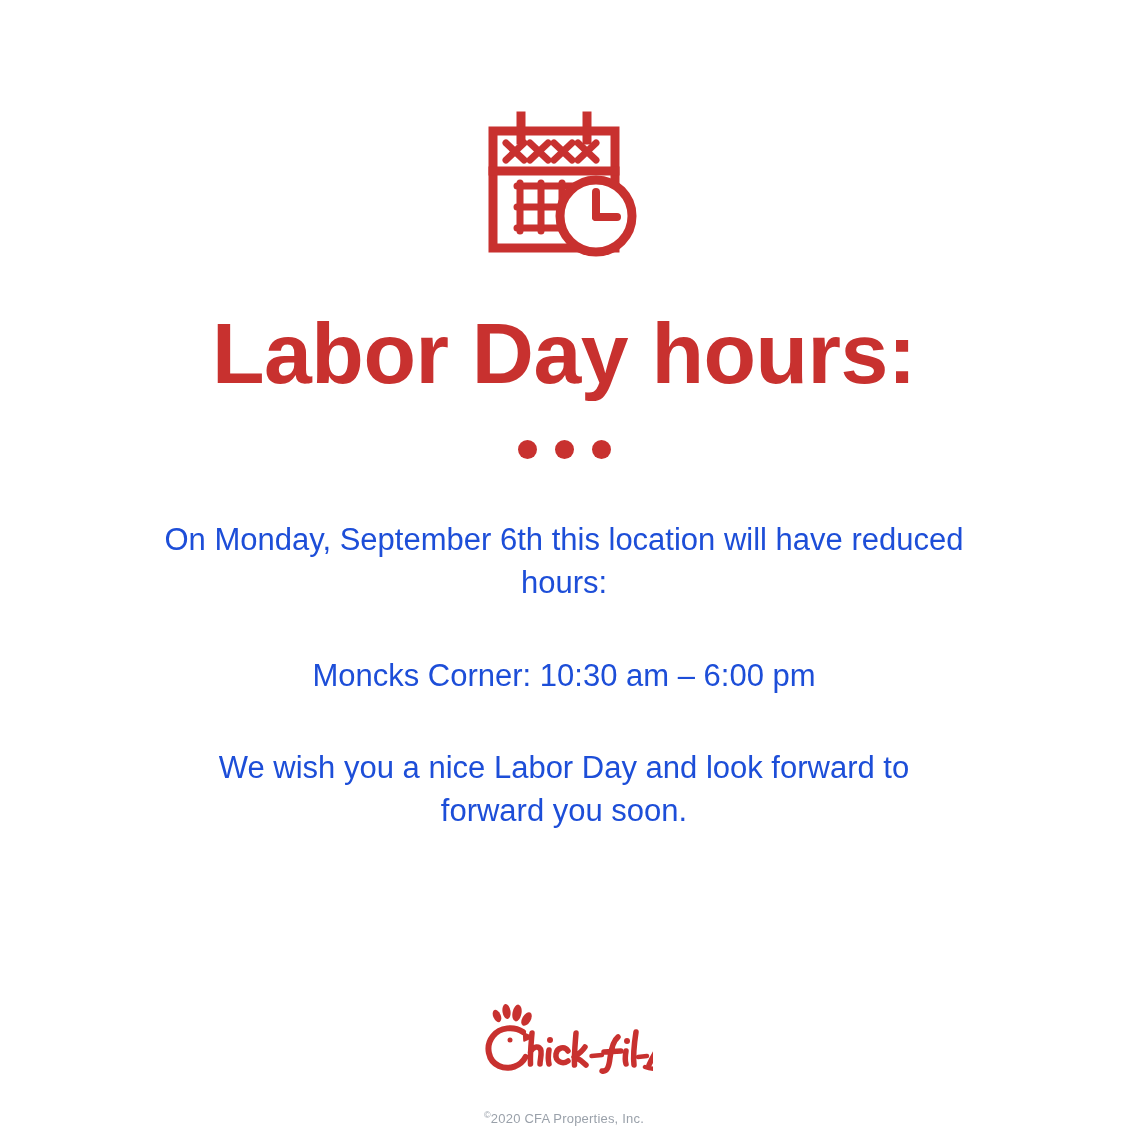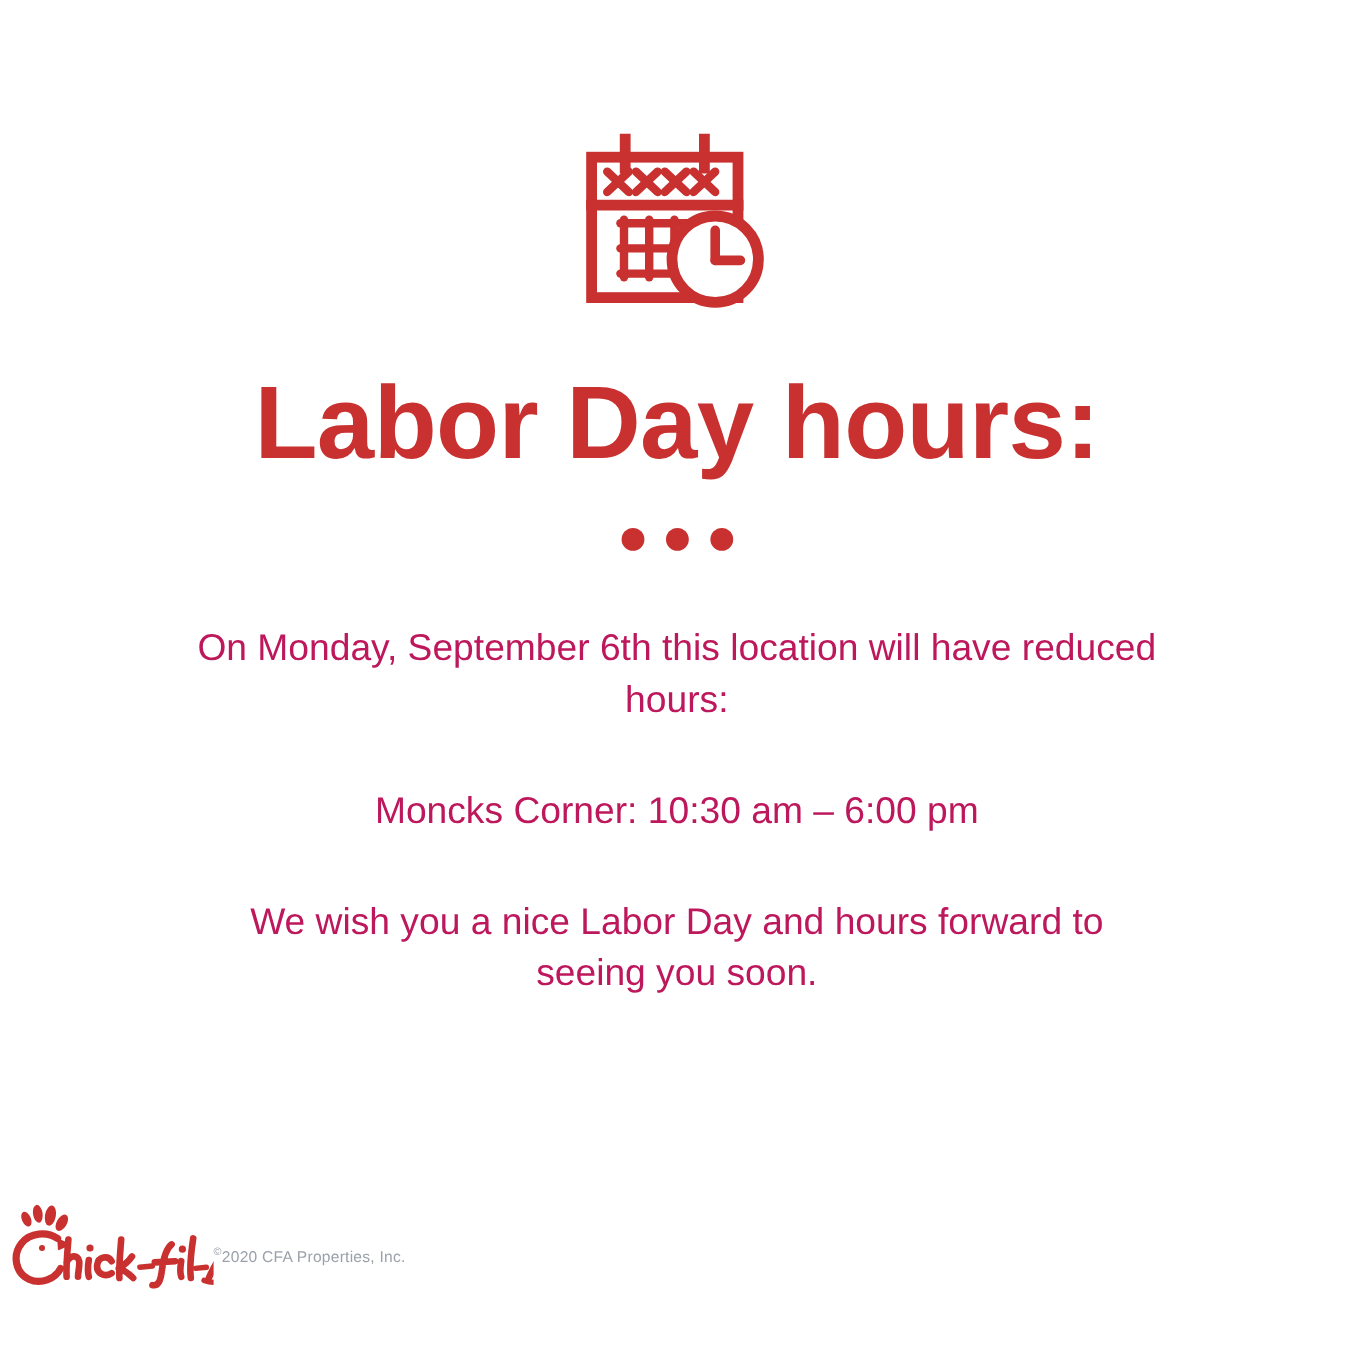--- a/index.html
+++ b/index.html
@@ -68,42 +68,43 @@
     height: 19px;
     border-radius: 50%;
     background: #C8312F;
   }
 
   
   .body-copy {
     margin-top: 60px;
     width: 800px;
     text-align: center;
-    color: #be185d;
+    color: #1d4ed8;
     font-size: 31px;
     line-height: 1.38;
     font-weight: 400;
   }
   .body-copy p {
     margin: 0;
     padding: 0;
   }
   .body-copy p + p {
     margin-top: 50px;
   }
 
   
   .logo-wrap {
     position: absolute;
     left: 0;
     right: 0;
     top: 1002px;
     display: flex;
-    flex-direction: row;
-    align-items: center;
+    flex-direction: column;
+    align-items: center;
+    gap: 20px;
   }
   .logo-wrap svg {
     display: block;
     width: 178px;
     height: 72px;
   }
   .copyright {
     margin-top: 16px;
     color: #9AA1AA;
     font-size: 13px;
@@ -165,21 +166,21 @@
 
   <div class="dots">
     <span></span>
     <span></span>
     <span></span>
   </div>
 
   <div class="body-copy">
     <p>On Monday, September 6th this location will have reduced hours:</p>
     <p>Moncks Corner: 10:30 am – 6:00 pm</p>
-    <p>We wish you a nice Labor Day and hours forward to seeing you soon.</p>
+    <p>We wish you a nice Labor Day and look forward to forward you soon.</p>
   </div>
 
   <div class="logo-wrap">
     <svg viewBox="0 0 356 144" xmlns="http://www.w3.org/2000/svg" aria-hidden="true">
       <g fill="#C8312F">
 
         <ellipse cx="44" cy="28" rx="7.5" ry="13" transform="rotate(-24 44 28)"></ellipse>
         <ellipse cx="63" cy="19" rx="8" ry="15" transform="rotate(-9 63 19)"></ellipse>
         <ellipse cx="84" cy="22" rx="9" ry="17" transform="rotate(11 84 22)"></ellipse>
         <ellipse cx="103" cy="34" rx="8.5" ry="15" transform="rotate(30 103 34)"></ellipse>

